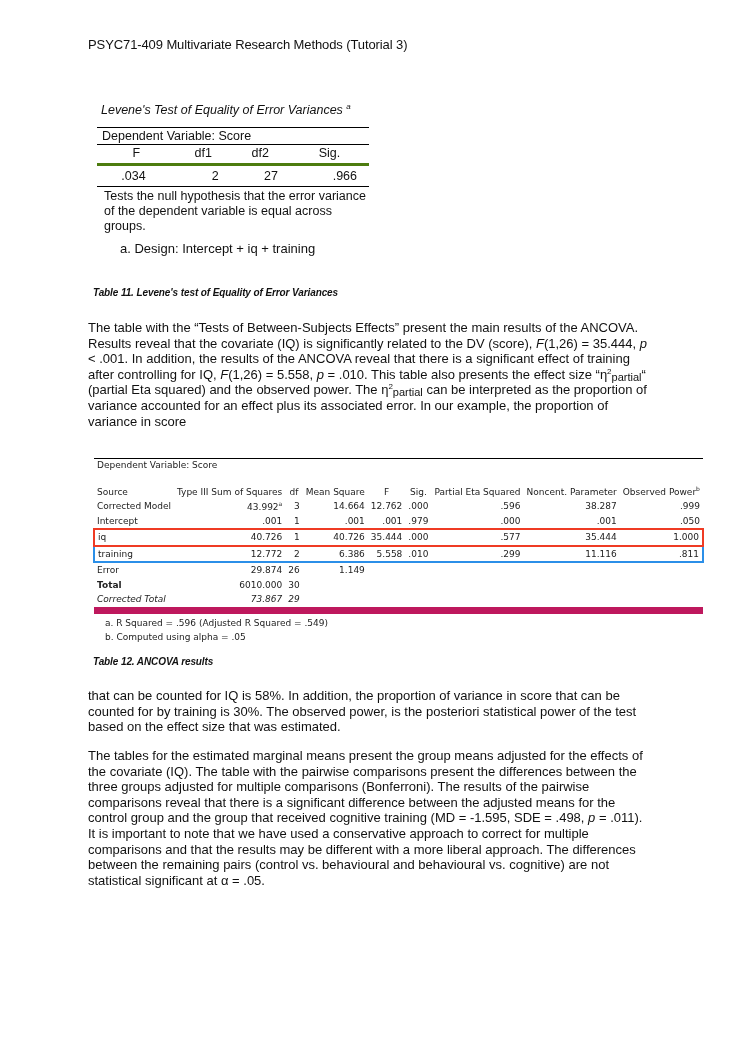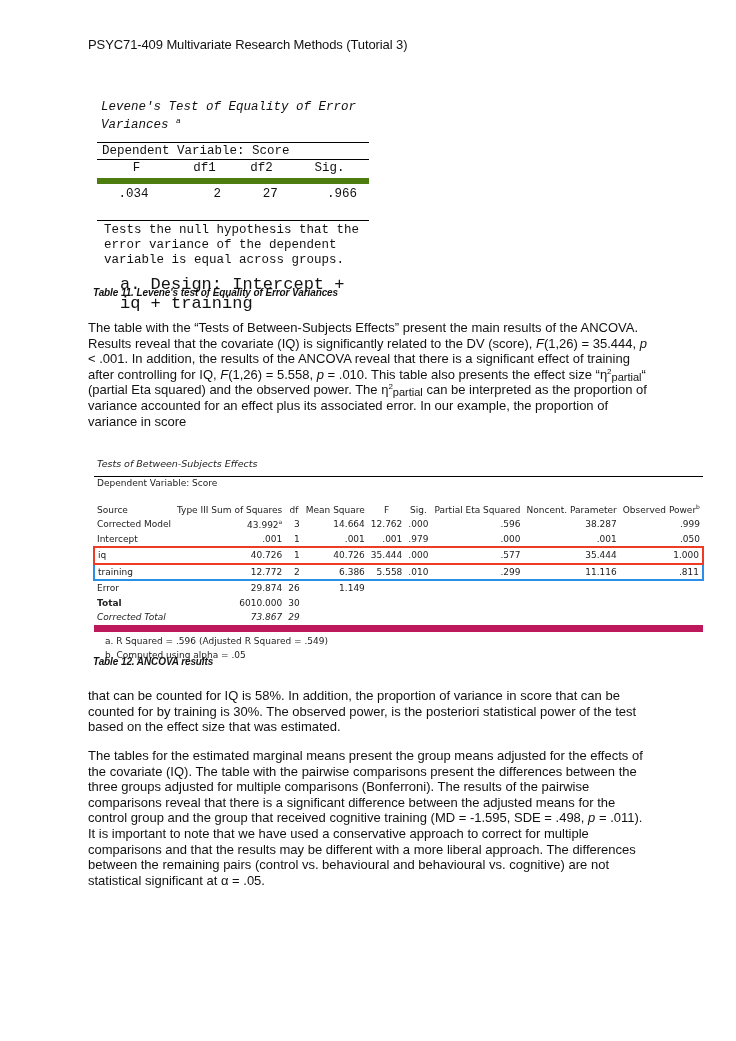--- a/index.html
+++ b/index.html
@@ -2,30 +2,30 @@
 <html><head>
 <meta charset="utf-8">
 <style>
   html, body { margin: 0; padding: 0; background: #ffffff; }
   body { width: 736px; height: 1041px; position: relative; overflow: hidden;
          font-family: "Liberation Sans", sans-serif; color: #111; }
   .header { position: absolute; left: 88px; top: 37px; font-size: 13px; letter-spacing: -0.1px; }
   .page-num { position: absolute; left: 88px; top: 1040px; font-size: 13px; }
 
   
-  .lev { position: absolute; left: 97px; top: 100px; width: 272px; font-family: Liberation Mono, monospace; }
+  .lev { position: absolute; left: 97px; top: 100px; width: 272px; font-family: Liberation Sans, sans-serif; }
   .lev-title { font-style: italic; font-size: 12.5px; line-height: 14px; margin-left: 4px; }
   .lev-title sup { font-size: 8px; }
   .lev-table { margin-top: 10px; width: 272px; border-collapse: collapse; font-size: 12.5px; }
   .lev-table td { padding: 1px 6px; }
   .lev-dv td { border-top: 1px solid #000; border-bottom: 1px solid #000; padding: 1px 5px; }
   .lev-hdr td { text-align: center; padding-bottom: 3px; }
-  .lev-row td { border-top: 6px solid #4d7c0f; border-bottom: 1px solid #000; text-align: right; padding: 3px 12px 19px 6px; }
+  .lev-row td { border-top: 3px solid #4d7c0f; border-bottom: 1px solid #000; text-align: right; padding: 3px 12px 3px 6px; }
   .lev-note { font-size: 12.5px; line-height: 15px; margin: 2px 0 0 7px; }
-  .lev-foot { font-size: 17px; margin: 7px 0 0 23px; }
+  .lev-foot { font-size: 13px; margin: 7px 0 0 23px; }
 
   .caption { position: absolute; left: 93px; font-style: italic; font-weight: bold; font-size: 10px; letter-spacing: -0.1px; }
 
   .para { position: absolute; left: 88px; width: 562px; font-size: 13px; line-height: 15.6px; }
   .para sup { font-size: 8px; vertical-align: 5px; line-height: 0; }
   .para sub { font-size: 11px; vertical-align: -2px; line-height: 0; }
   .para .em { font-style: italic; }
 
   
   .anc { position: absolute; left: 93px; top: 458px; width: 555px; font-family: "DejaVu Sans", sans-serif; font-size: 9px; color: #222; }
@@ -75,21 +75,20 @@
     </table>
   <div class="lev-note">Tests the null hypothesis that the error variance of the dependent variable is equal across groups.</div>
   <div class="lev-foot">a. Design: Intercept + iq + training</div>
 </div>
 
 <div class="caption" style="top:287px">Table 11. Levene's test of Equality of Error Variances</div>
 
 <div class="para" style="top:320px"><span>The table with the “Tests of Between-Subjects Effects” present the main results of the ANCOVA. Results reveal that the covariate (IQ) is significantly related to the DV (score), </span><span class="em">F</span><span>(1,26) = 35.444, </span><span class="em">p</span><span> &lt; .001. In addition, the results of the ANCOVA reveal that there is a significant effect of training after controlling for IQ, </span><span class="em">F</span><span>(1,26) = 5.558, </span><span class="em">p</span><span> = .010. This table also presents the effect size “η</span><sup>2</sup><sub>partial</sub><span>“ (partial Eta squared) and the observed power. The η</span><sup>2</sup><sub>partial</sub><span> can be interpreted as the proportion of variance accounted for an effect plus its associated error. In our example, the proportion of variance in score</span></div>
 
 <div class="anc">
-  <div class="anc-title">Tests of Between-Subjects Effects</div>
   <table class="anc-table">
     <tbody>
         <tr class="anc-dv">
           <td colspan="9">Dependent Variable:   Score</td>
         </tr>
     <tr class="anc-hdr">
       <td class="src" style="width:86px">Source</td>
       <td style="width:62px">Type III Sum of Squares</td>
       <td style="width:30px">df</td>
       <td style="width:64px">Mean Square</td>

